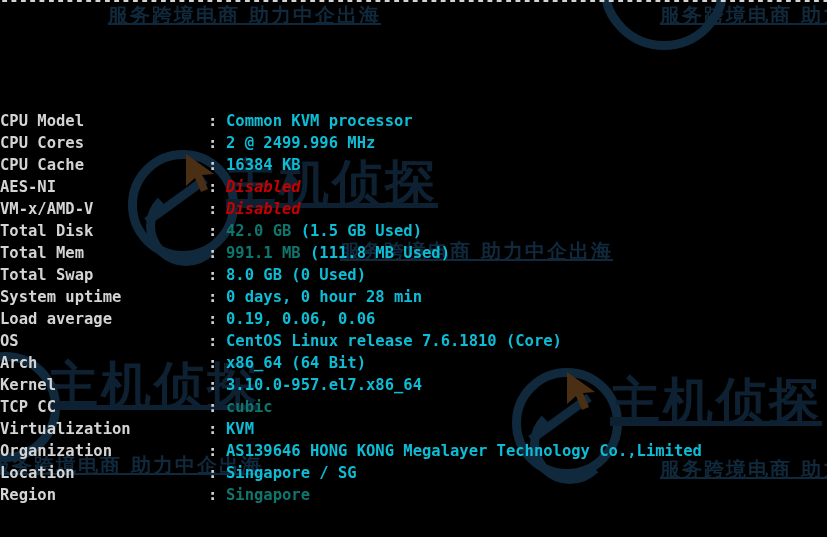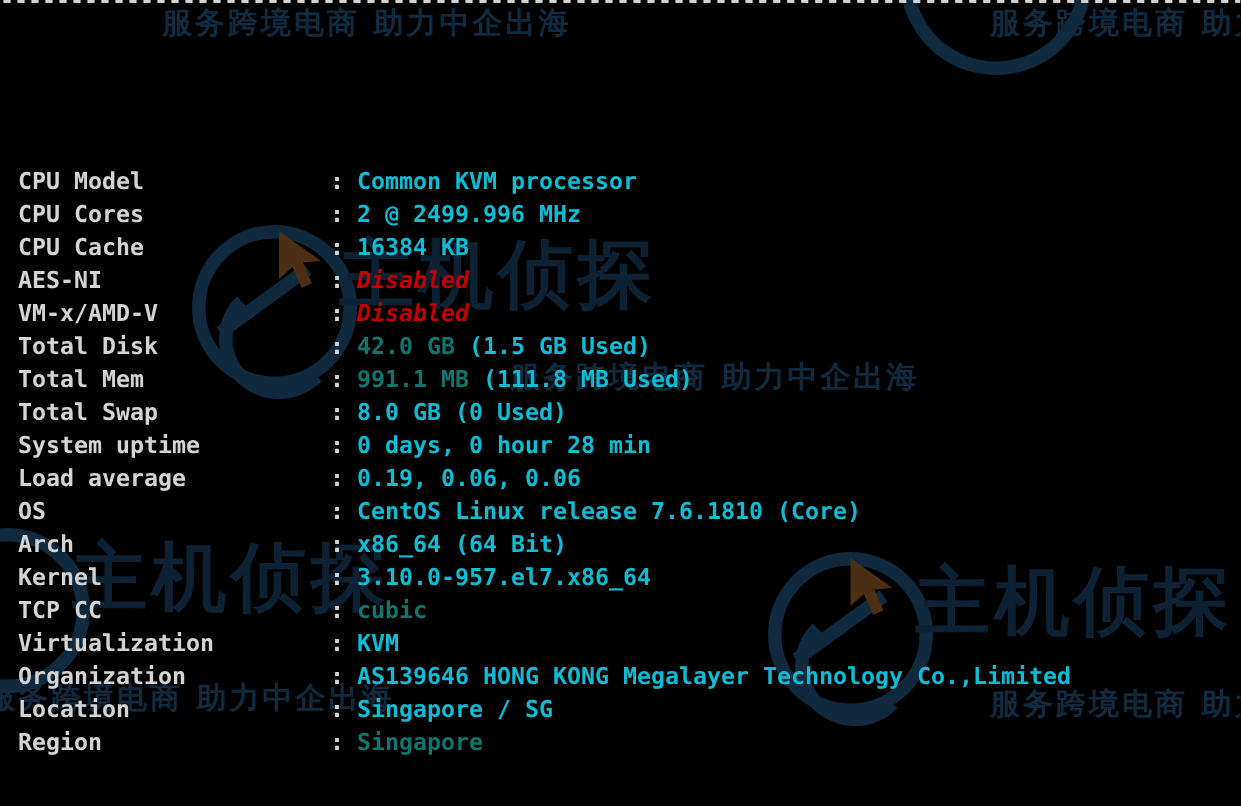--- a/index.html
+++ b/index.html
@@ -23,20 +23,21 @@
     overflow: hidden;
     pointer-events: none;
     z-index: 1;
   }
   .wm-text {
     position: absolute;
     color: #10293c;
     font-family: "DejaVu Sans", "Liberation Sans", sans-serif;
     font-weight: 700;
     white-space: nowrap;
+    text-decoration: underline;
   }
   .wm-small { font-size: 20px; letter-spacing: 2px; }
   .wm-big {
     font-size: 50px;
     letter-spacing: 3px;
     color: #0e2132;
   }
   .wm-logo-circle {
     position: absolute;
     border-radius: 50%;
@@ -66,21 +67,21 @@
     z-index: 3;
     font-size: 15.5px;
     line-height: 22px;
     font-family: "DejaVu Sans Mono", "Liberation Mono", monospace;
     font-weight: 700;
     white-space: pre;
   }
   .row {
     position: relative;
     height: 22px;
-    padding-left: 12px;
+    padding-left: 0;
   }
   .label {
     display: inline-block;
     width: 208px;
     color: #d4d4d4;
   }
   .colon {
     display: inline-block;
     width: 18px;
     color: #d4d4d4;

